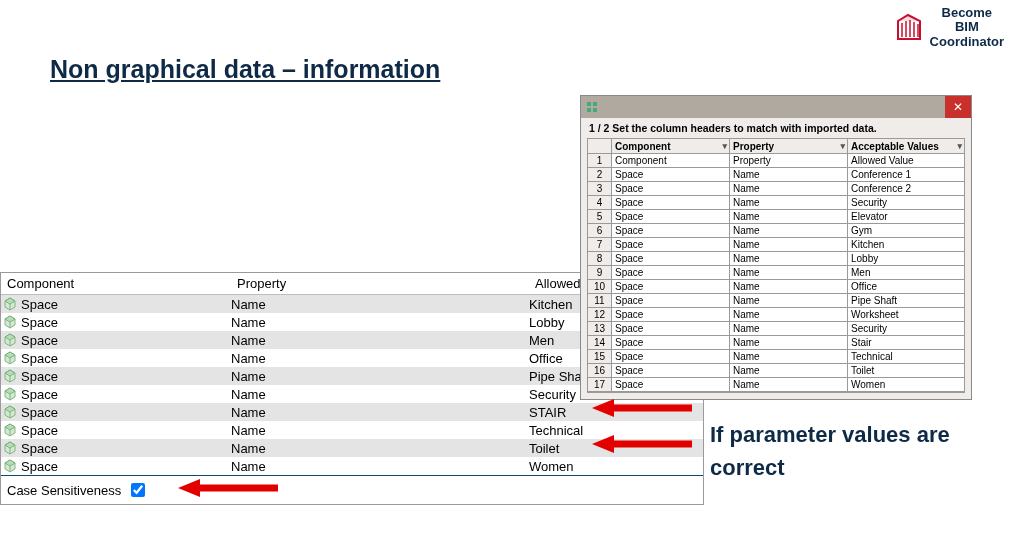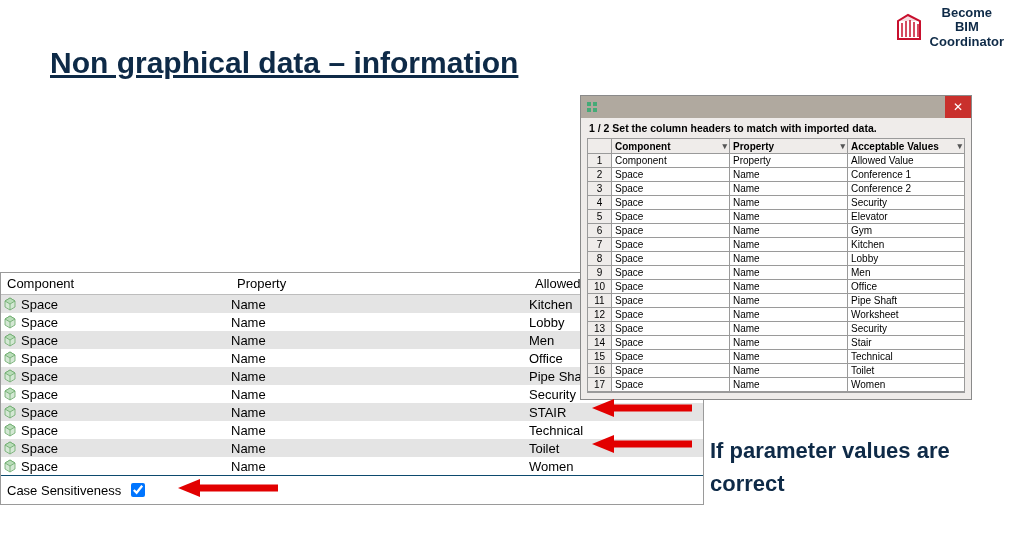--- a/index.html
+++ b/index.html
@@ -27,23 +27,23 @@
     font-size: 13px;
     font-weight: 700;
     color: #0e2a47;
     line-height: 1.1;
     text-align: center;
   }
 
   
   .title {
     position: absolute;
-    top: 46px;
+    top: 55px;
     left: 50px;
-    font-size: 30px;
+    font-size: 25px;
     font-weight: 800;
     color: #0e2a47;
     text-decoration: underline;
   }
 
   
   .left-table {
     position: absolute;
     top: 272px;
     left: 0;
@@ -185,21 +185,21 @@
     position: absolute;
     right: 2px;
     top: 2px;
     font-size: 9px;
     color: #555;
   }
 
   
   .param-text {
     position: absolute;
-    top: 434px;
+    top: 418px;
     left: 710px;
     width: 300px;
     font-size: 22px;
     font-weight: 800;
     color: #0e2a47;
     line-height: 1.5;
   }
 
   
   .arrow {

